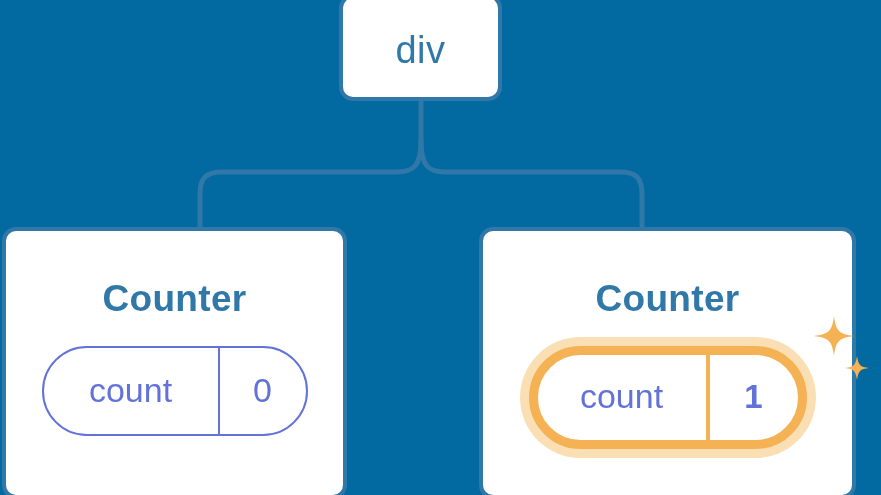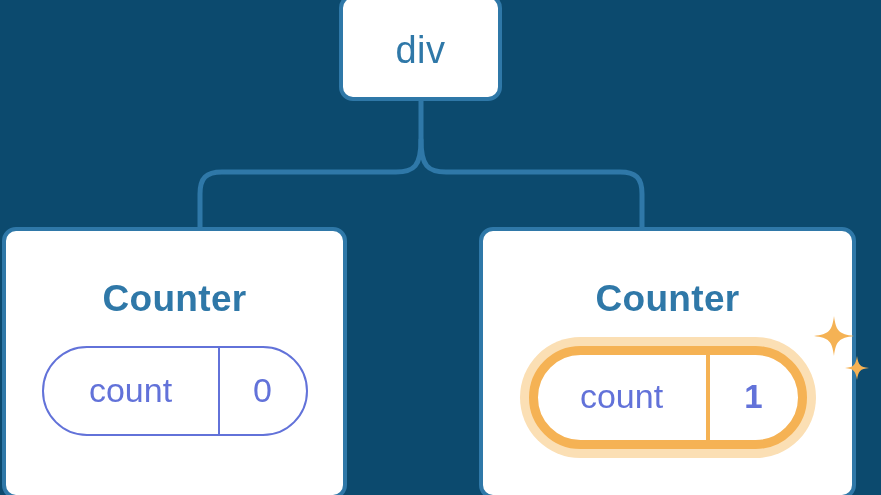--- a/index.html
+++ b/index.html
@@ -10,21 +10,21 @@
     width: 881px;
     height: 495px;
     overflow: hidden;
     font-family: "Liberation Sans", sans-serif;
     background: #4a666f;
   }
   #stage {
     position: relative;
     width: 881px;
     height: 495px;
-    background: #0c4a6e;
+    background: #0369a1;
   }
 
   
   #connectors {
     position: absolute;
     left: 0;
     top: 0;
     width: 881px;
     height: 495px;
   }

